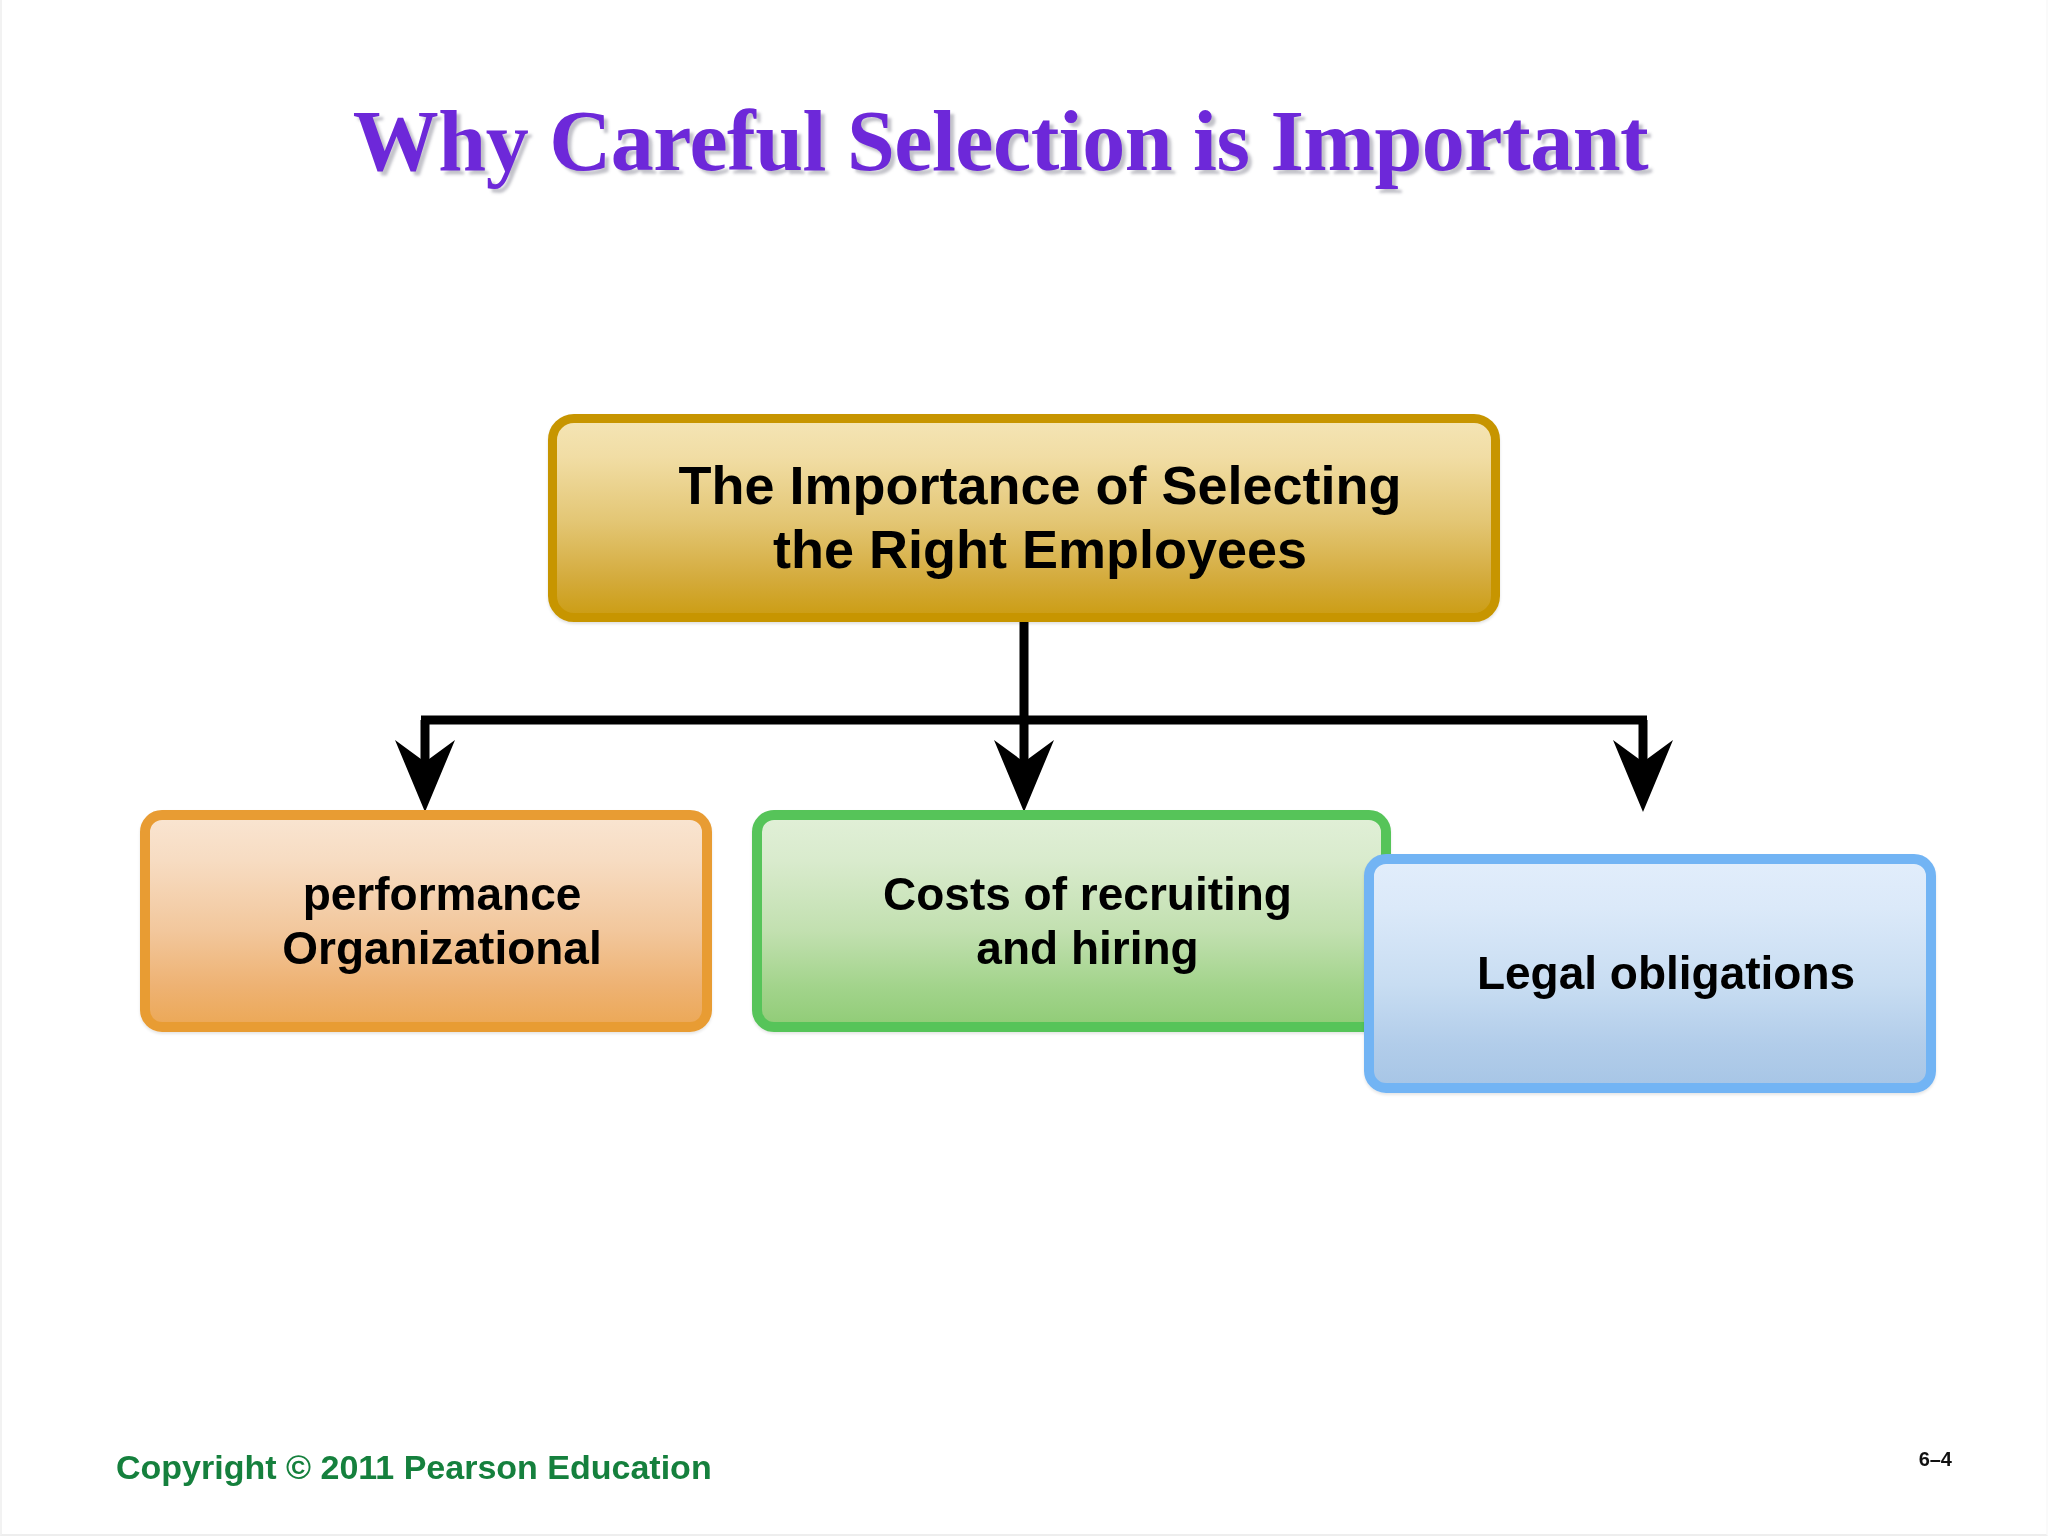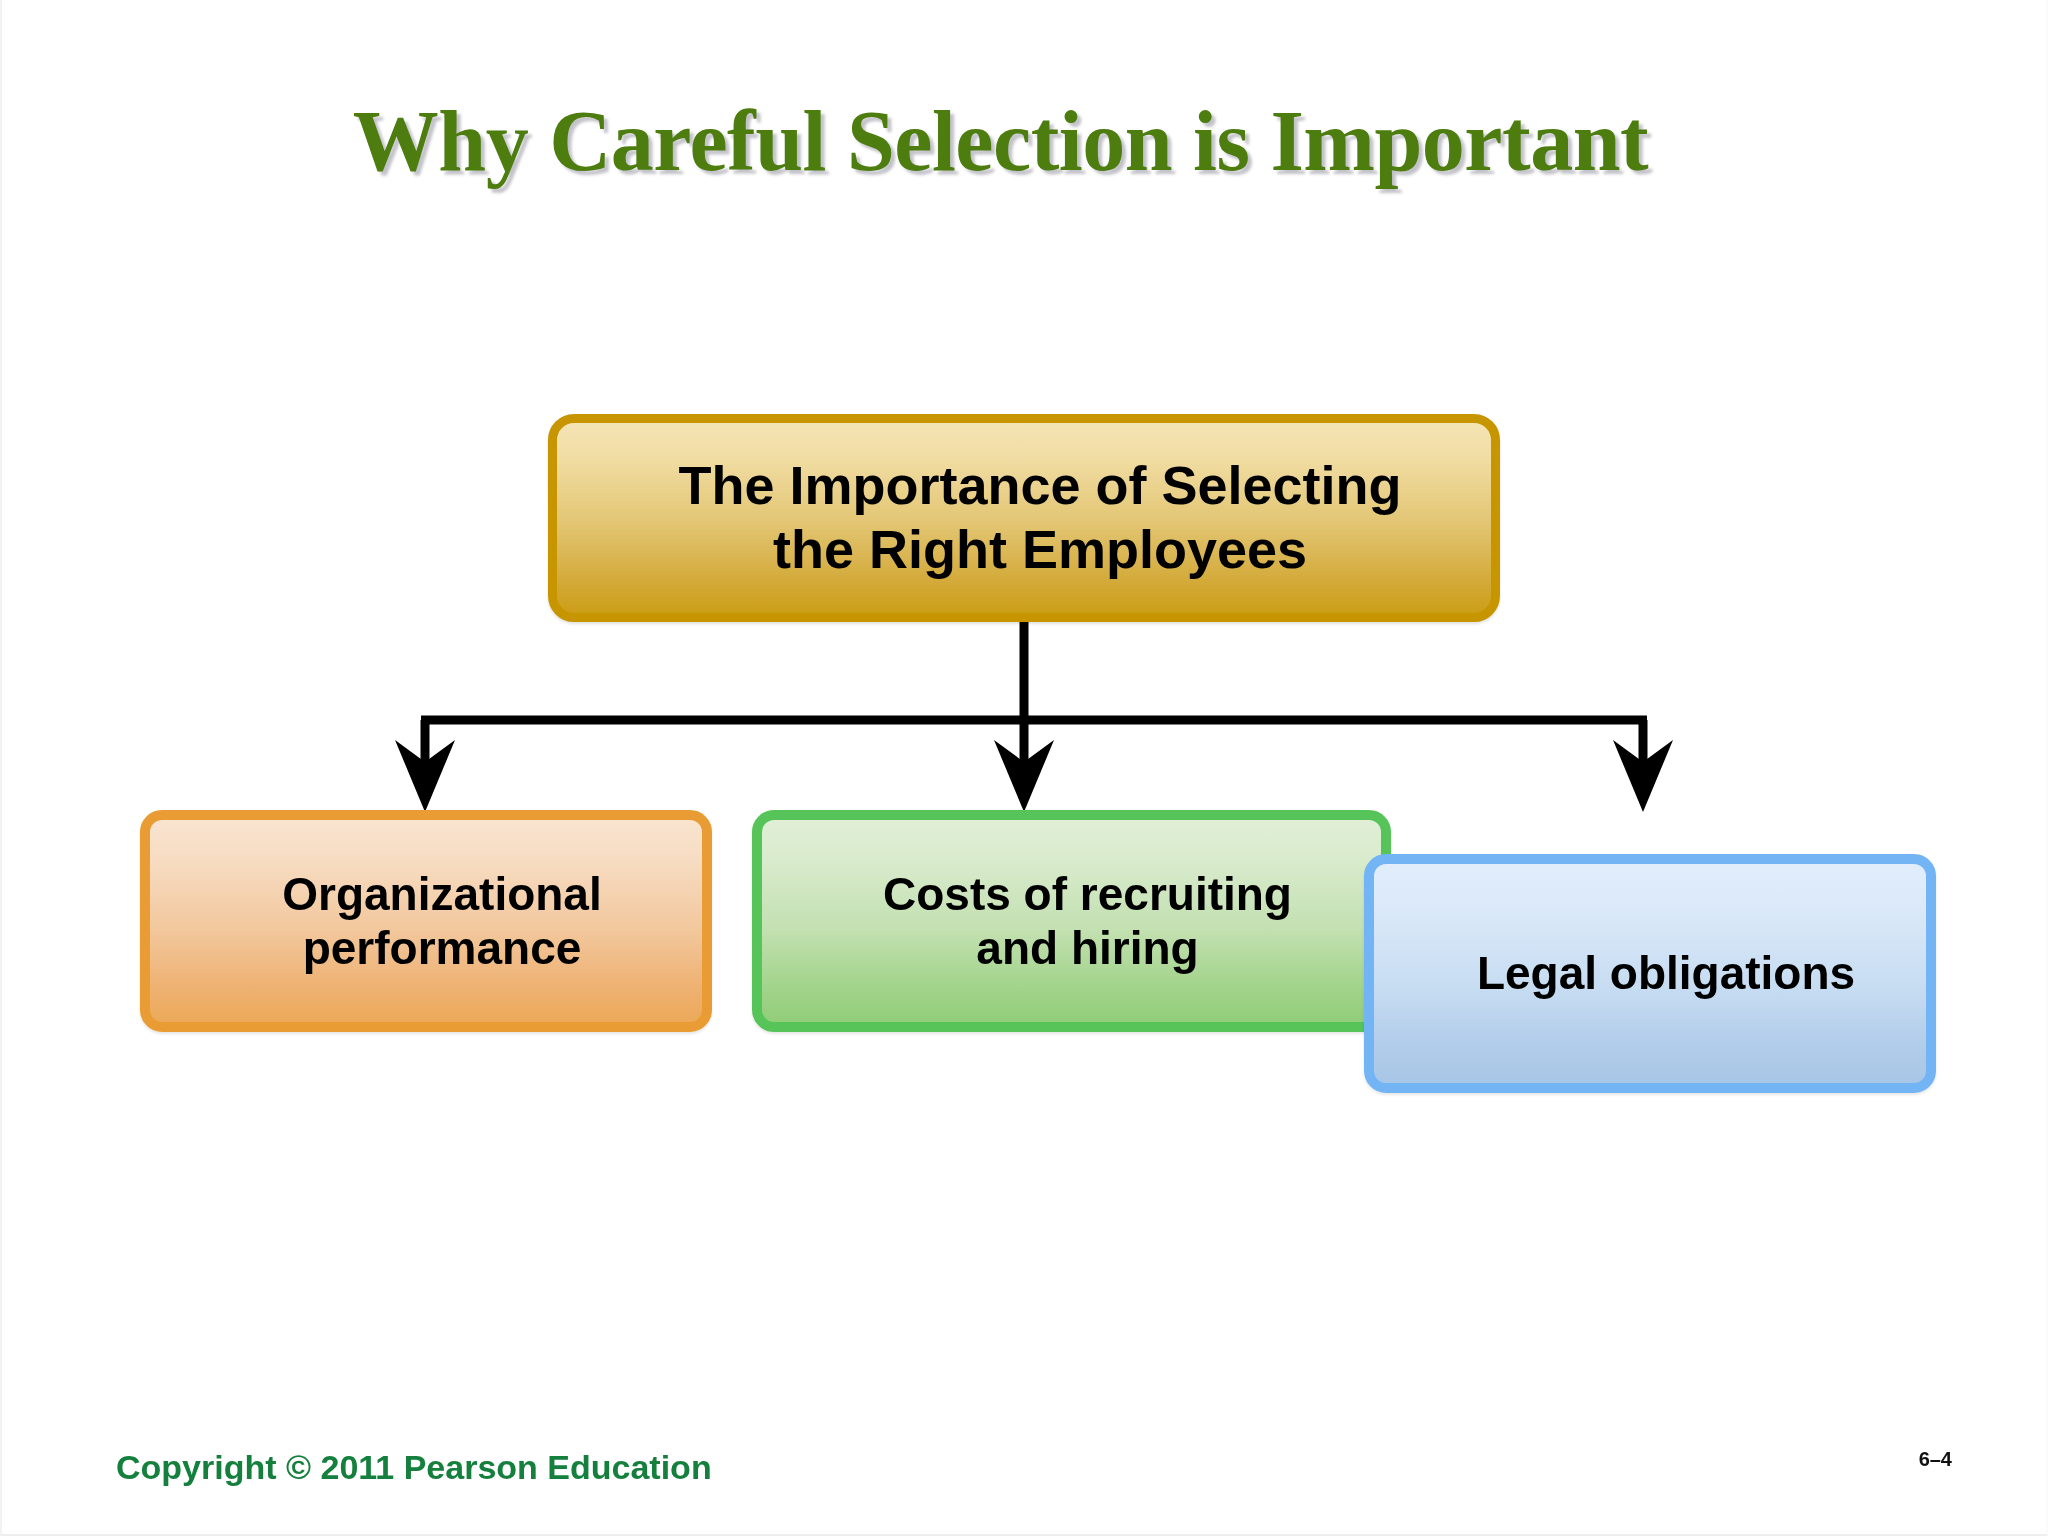--- a/index.html
+++ b/index.html
@@ -30,21 +30,21 @@
   #title {
     position: absolute;
     left: 0;
     top: 96px;
     width: 2001px;
     text-align: center;
     font-family: "Liberation Serif", "DejaVu Serif", serif;
     font-weight: bold;
     font-size: 86px;
     letter-spacing: -0.5px;
-    color: #4d7c0f;
+    color: #6d28d9;
     text-shadow: 4px 4px 3px rgba(120,120,135,0.45);
     white-space: nowrap;
     line-height: 1.05;
   }
 
   
   .node {
     position: absolute;
     box-sizing: border-box;
     display: flex;
@@ -166,22 +166,22 @@
 
   <div class="node" id="root-node">
     <div>
       <span class="node-label">The Importance of Selecting</span>
       <span class="node-label">the Right Employees</span>
     </div>
   </div>
 
   <div class="node" id="child-node-0">
     <div>
+      <span class="node-label">performance</span>
       <span class="node-label">Organizational</span>
-      <span class="node-label">performance</span>
     </div>
   </div>
 
   <div class="node" id="child-node-1">
     <div>
       <span class="node-label">Costs of recruiting</span>
       <span class="node-label">and hiring</span>
     </div>
   </div>
 

